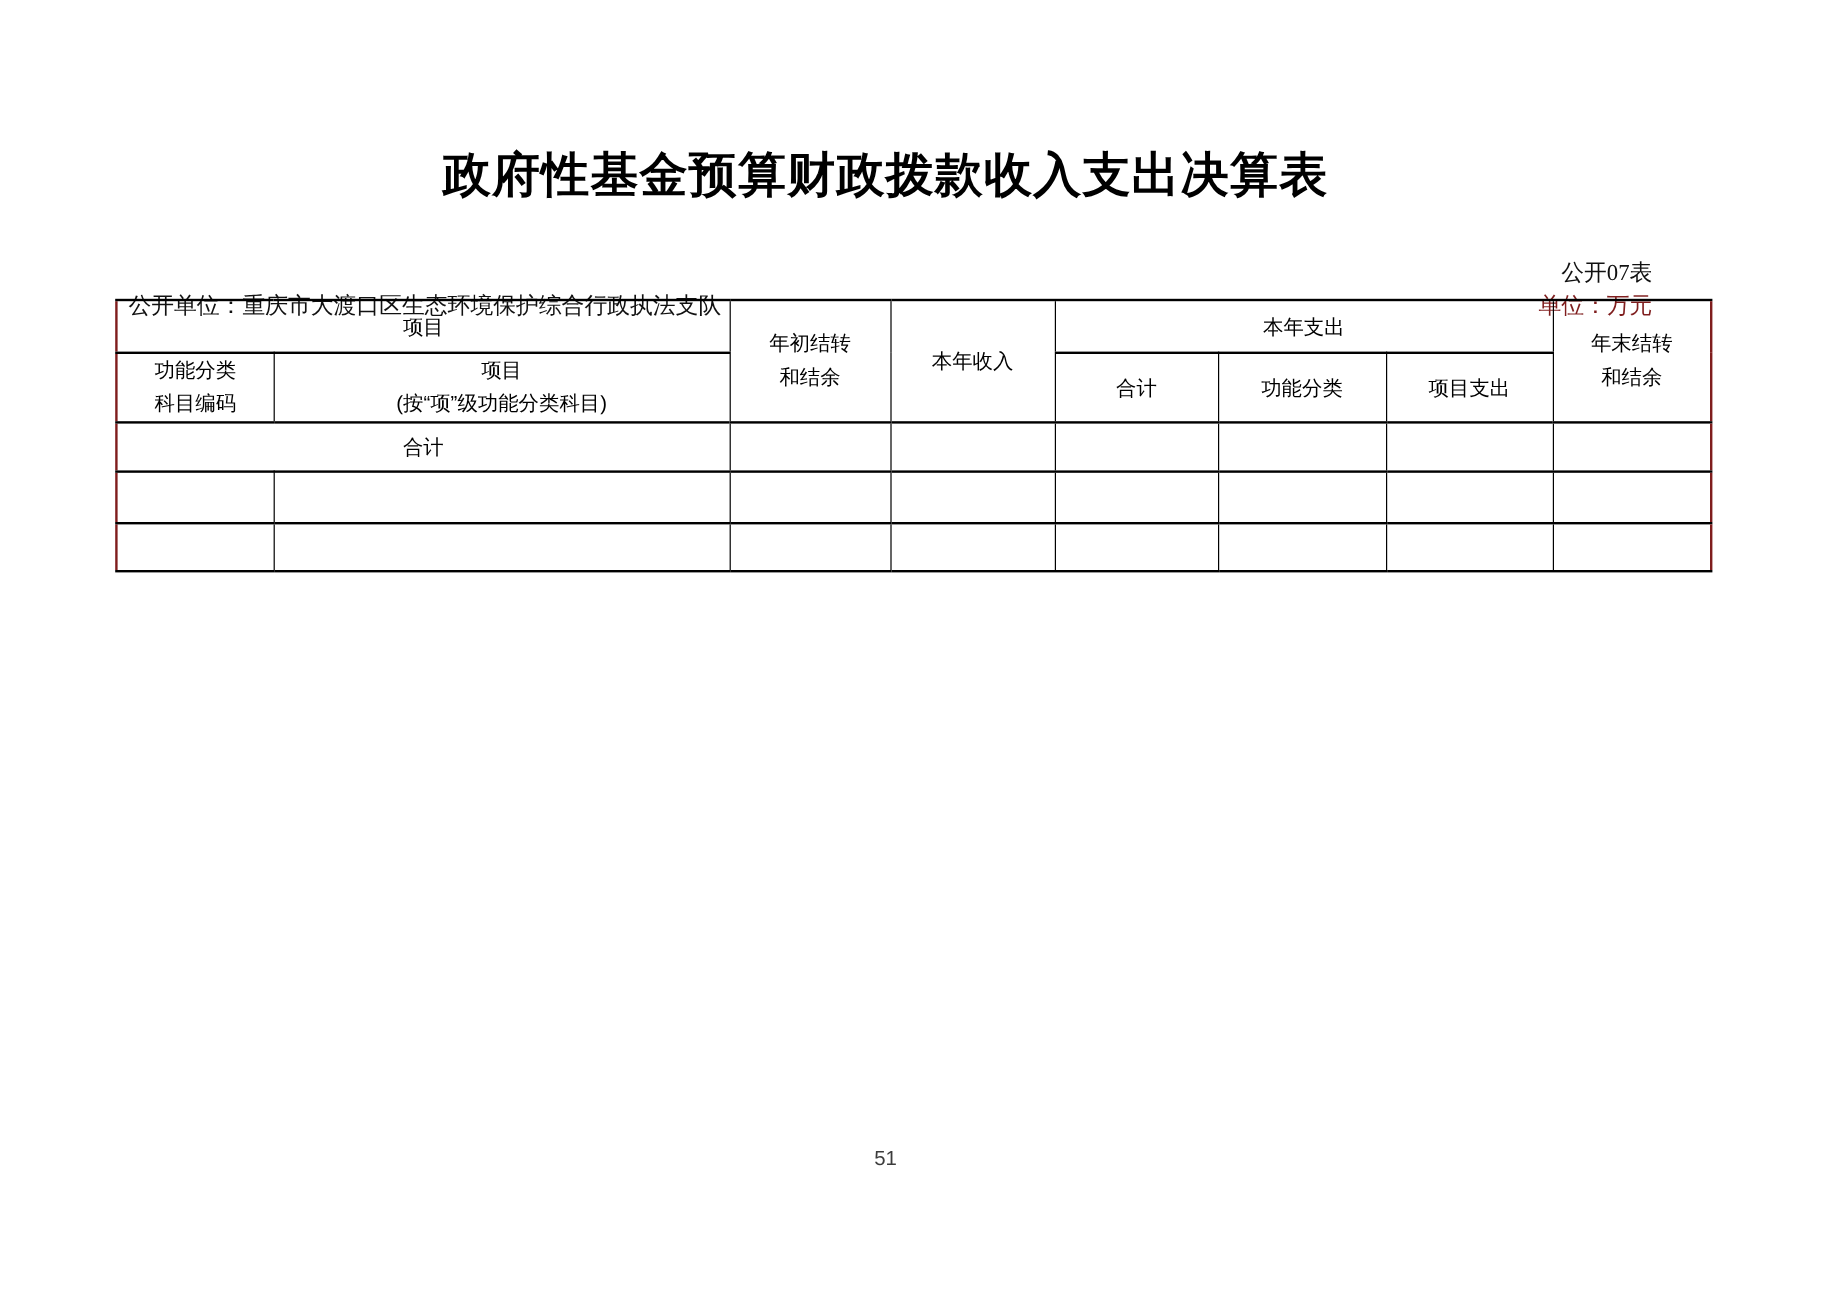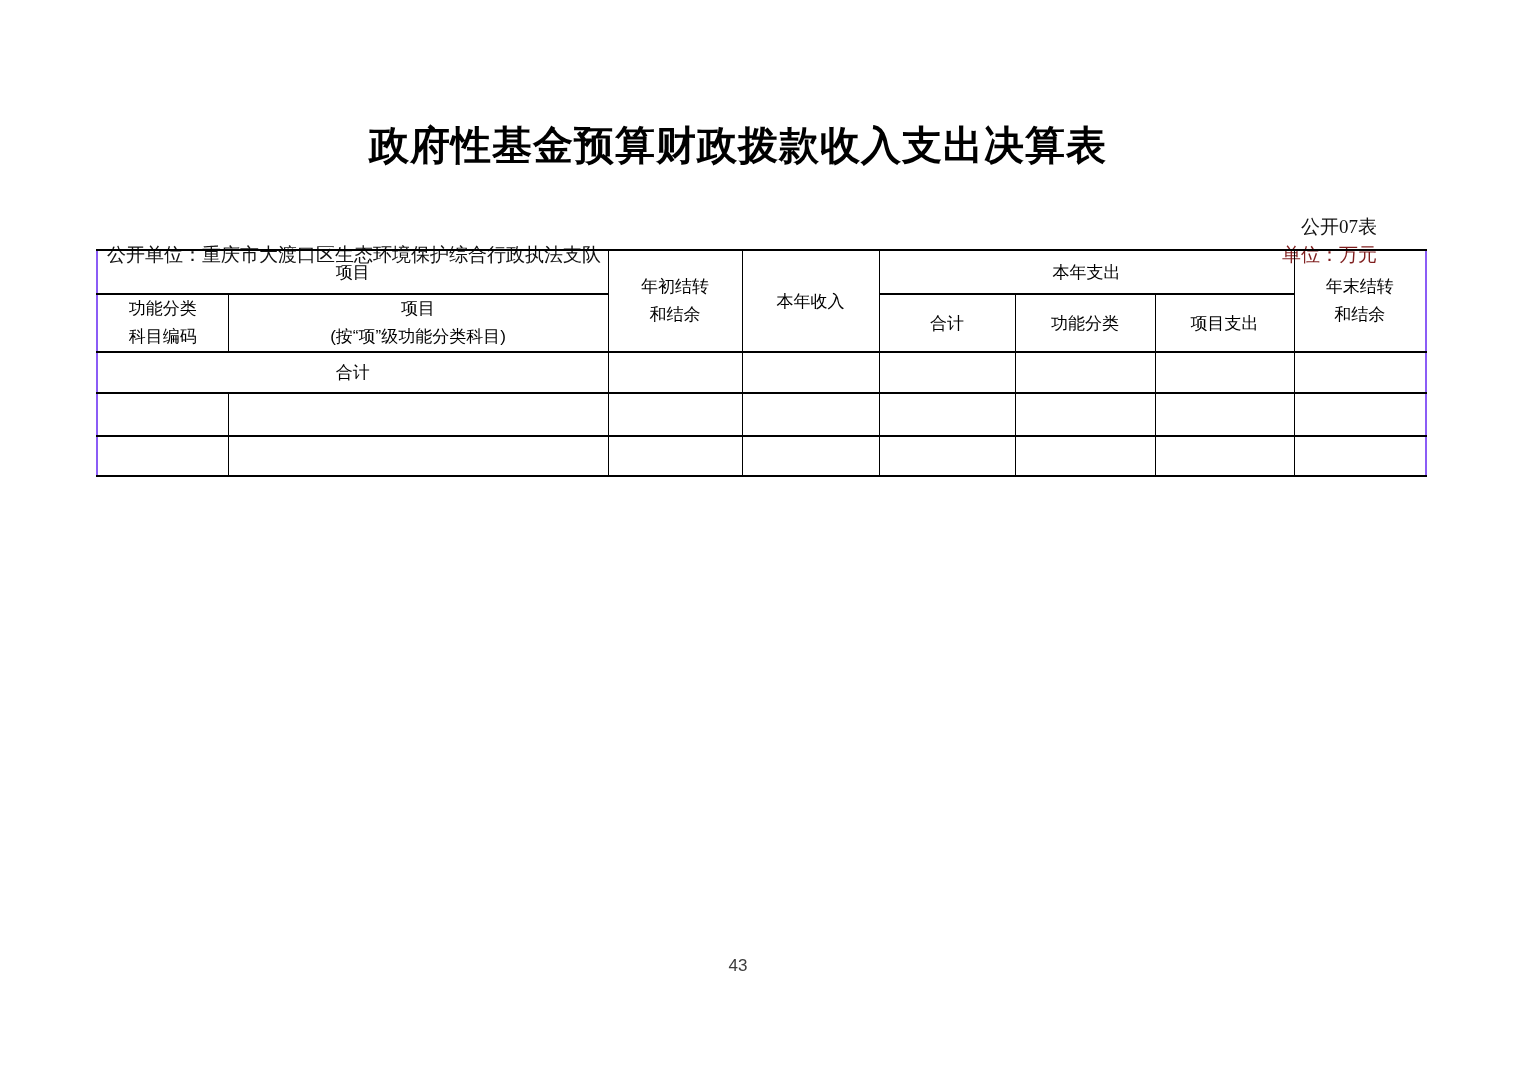--- a/index.html
+++ b/index.html
@@ -49,21 +49,21 @@
     color: #7f1d1d;
   }
 
   table.budget-table {
     position: absolute;
     left: 96px;
     top: 249px;
     width: 1329px;
     border-collapse: collapse;
     table-layout: fixed;
-    border: 2px solid #8b5cf6;
+    border: 2px solid #7f1d1d;
   }
   table.budget-table td {
     border-left: 1px solid #000000;
     border-right: 1px solid #000000;
     border-top: 2px solid #000000;
     border-bottom: 2px solid #000000;
     text-align: center;
     vertical-align: middle;
     font-size: 17px;
     color: #000000;
@@ -174,15 +174,15 @@
         <td></td>
         <td></td>
         <td></td>
         <td></td>
         <td></td>
       </tr>
     </tbody>
   </table>
 
 
-  <div class="page-number">43</div>
+  <div class="page-number">51</div>
 
 </div>
 
 </body></html>

